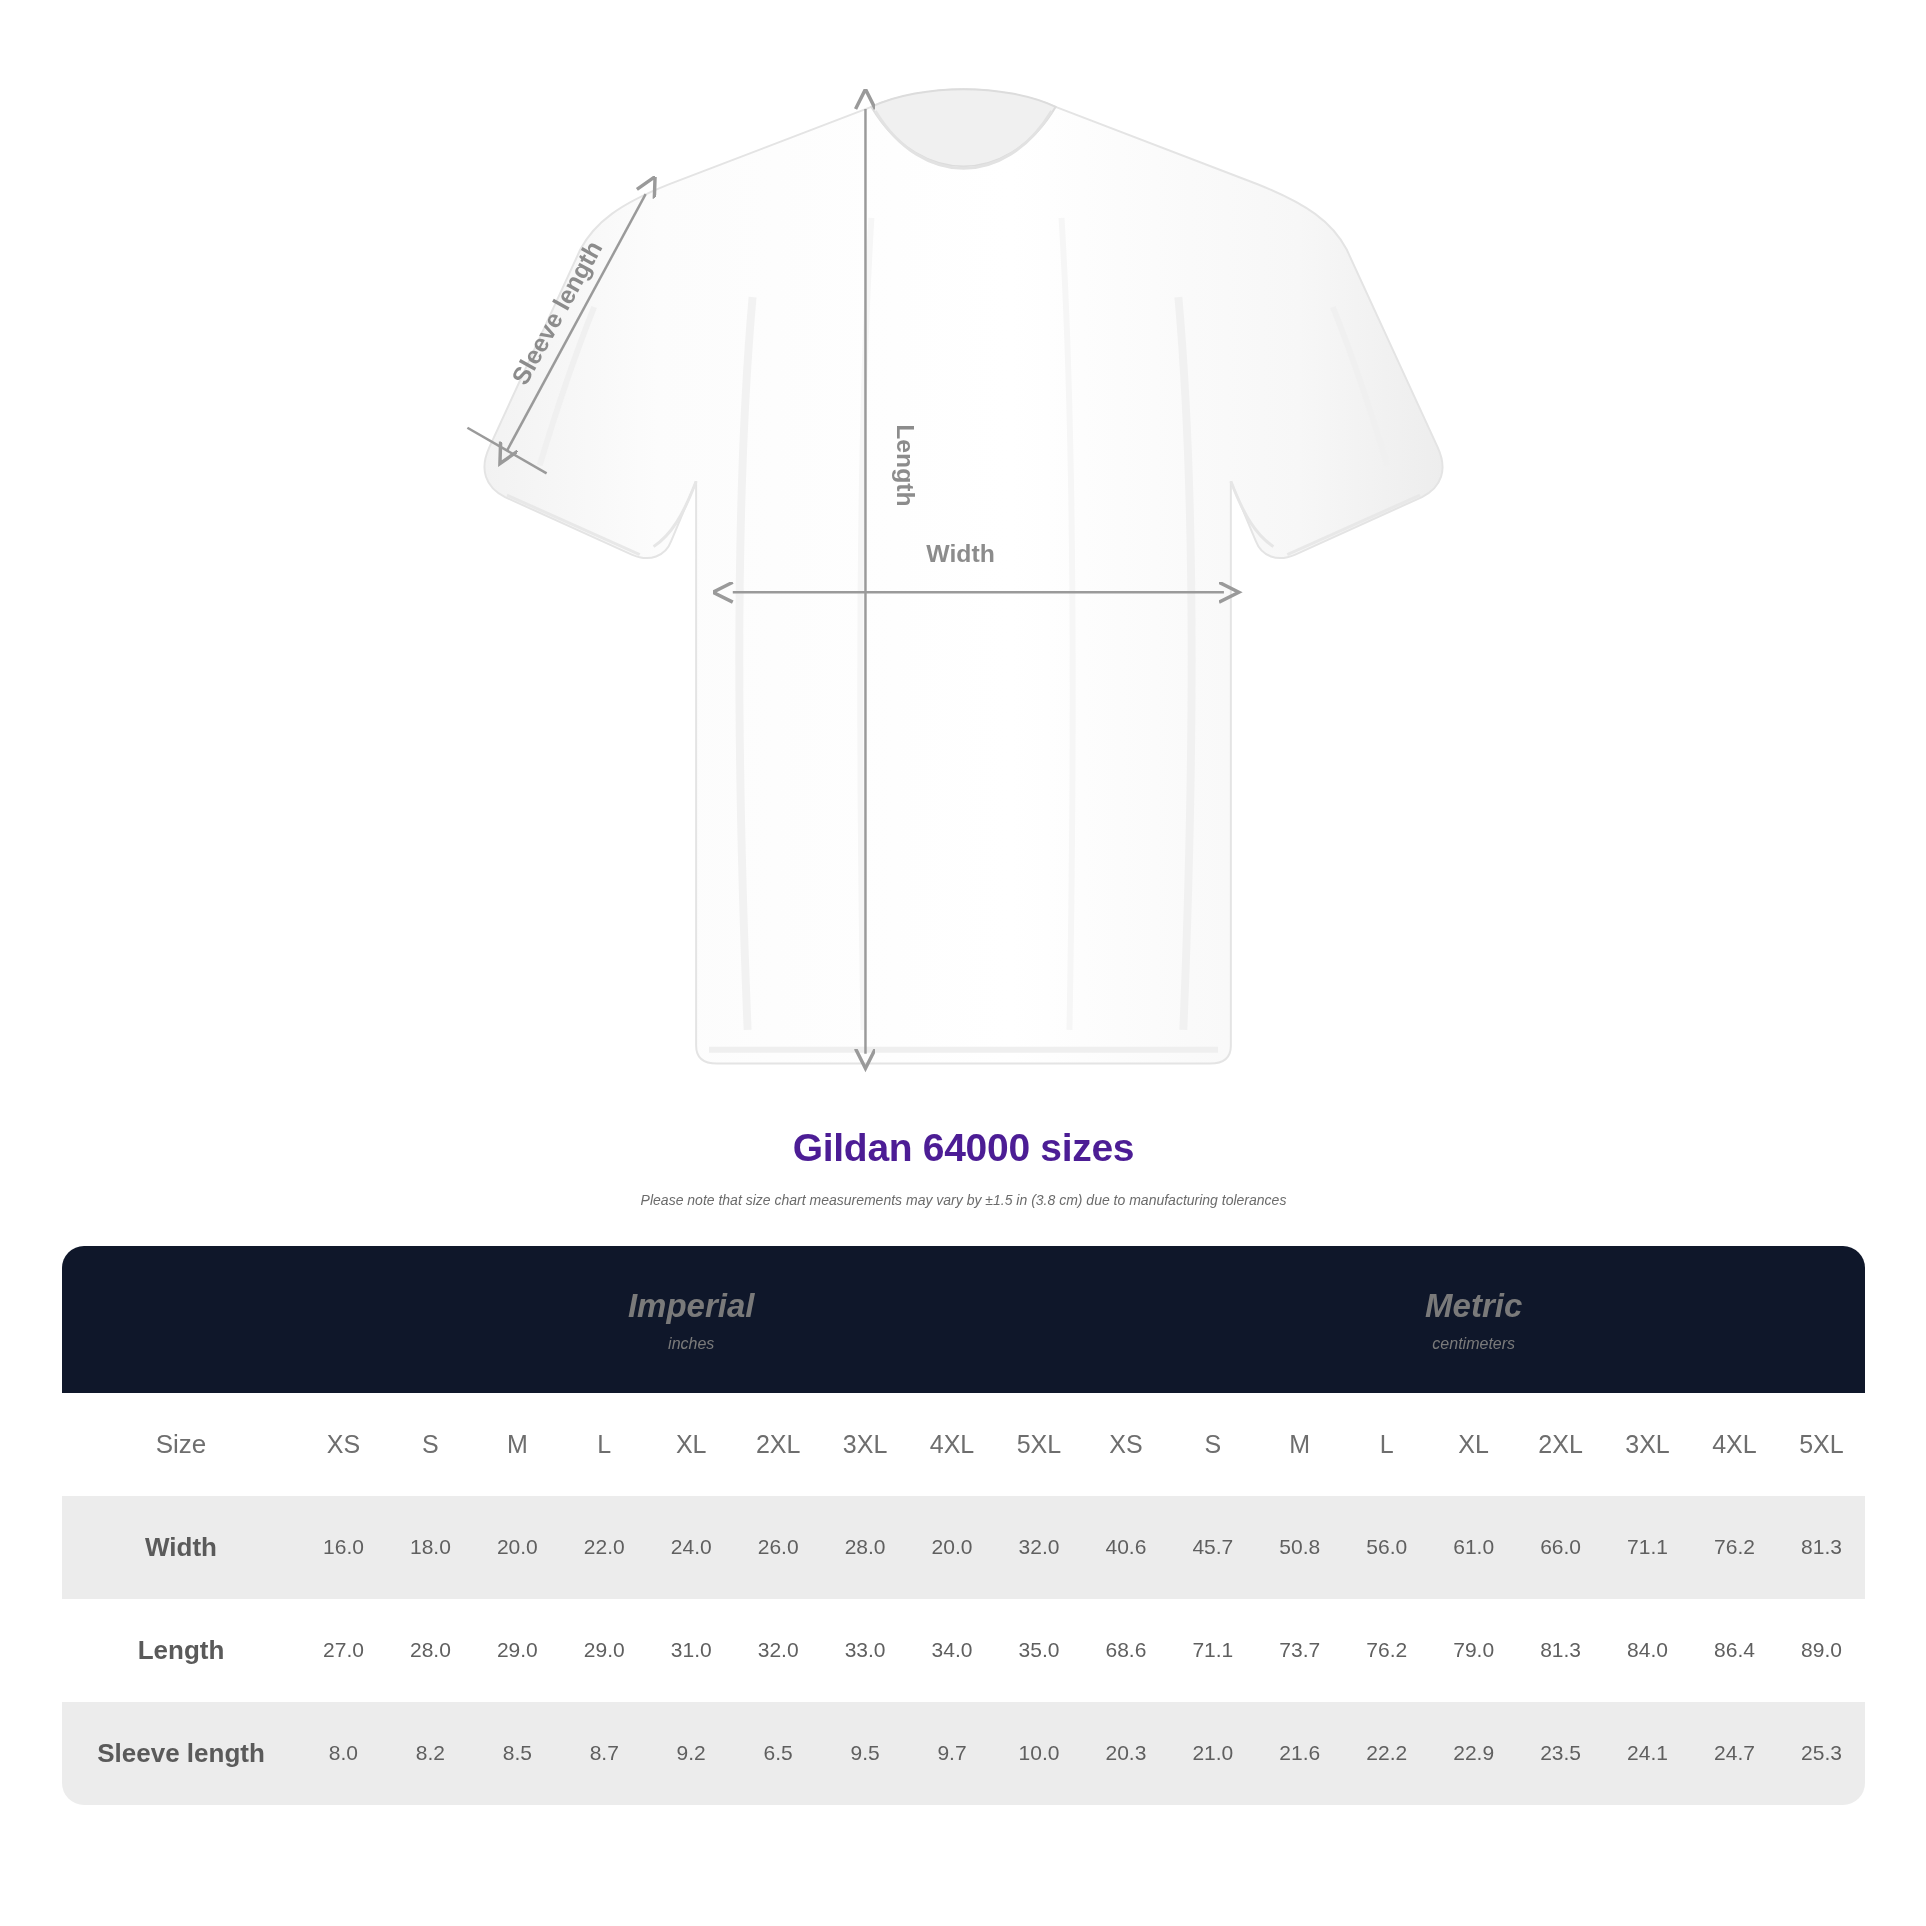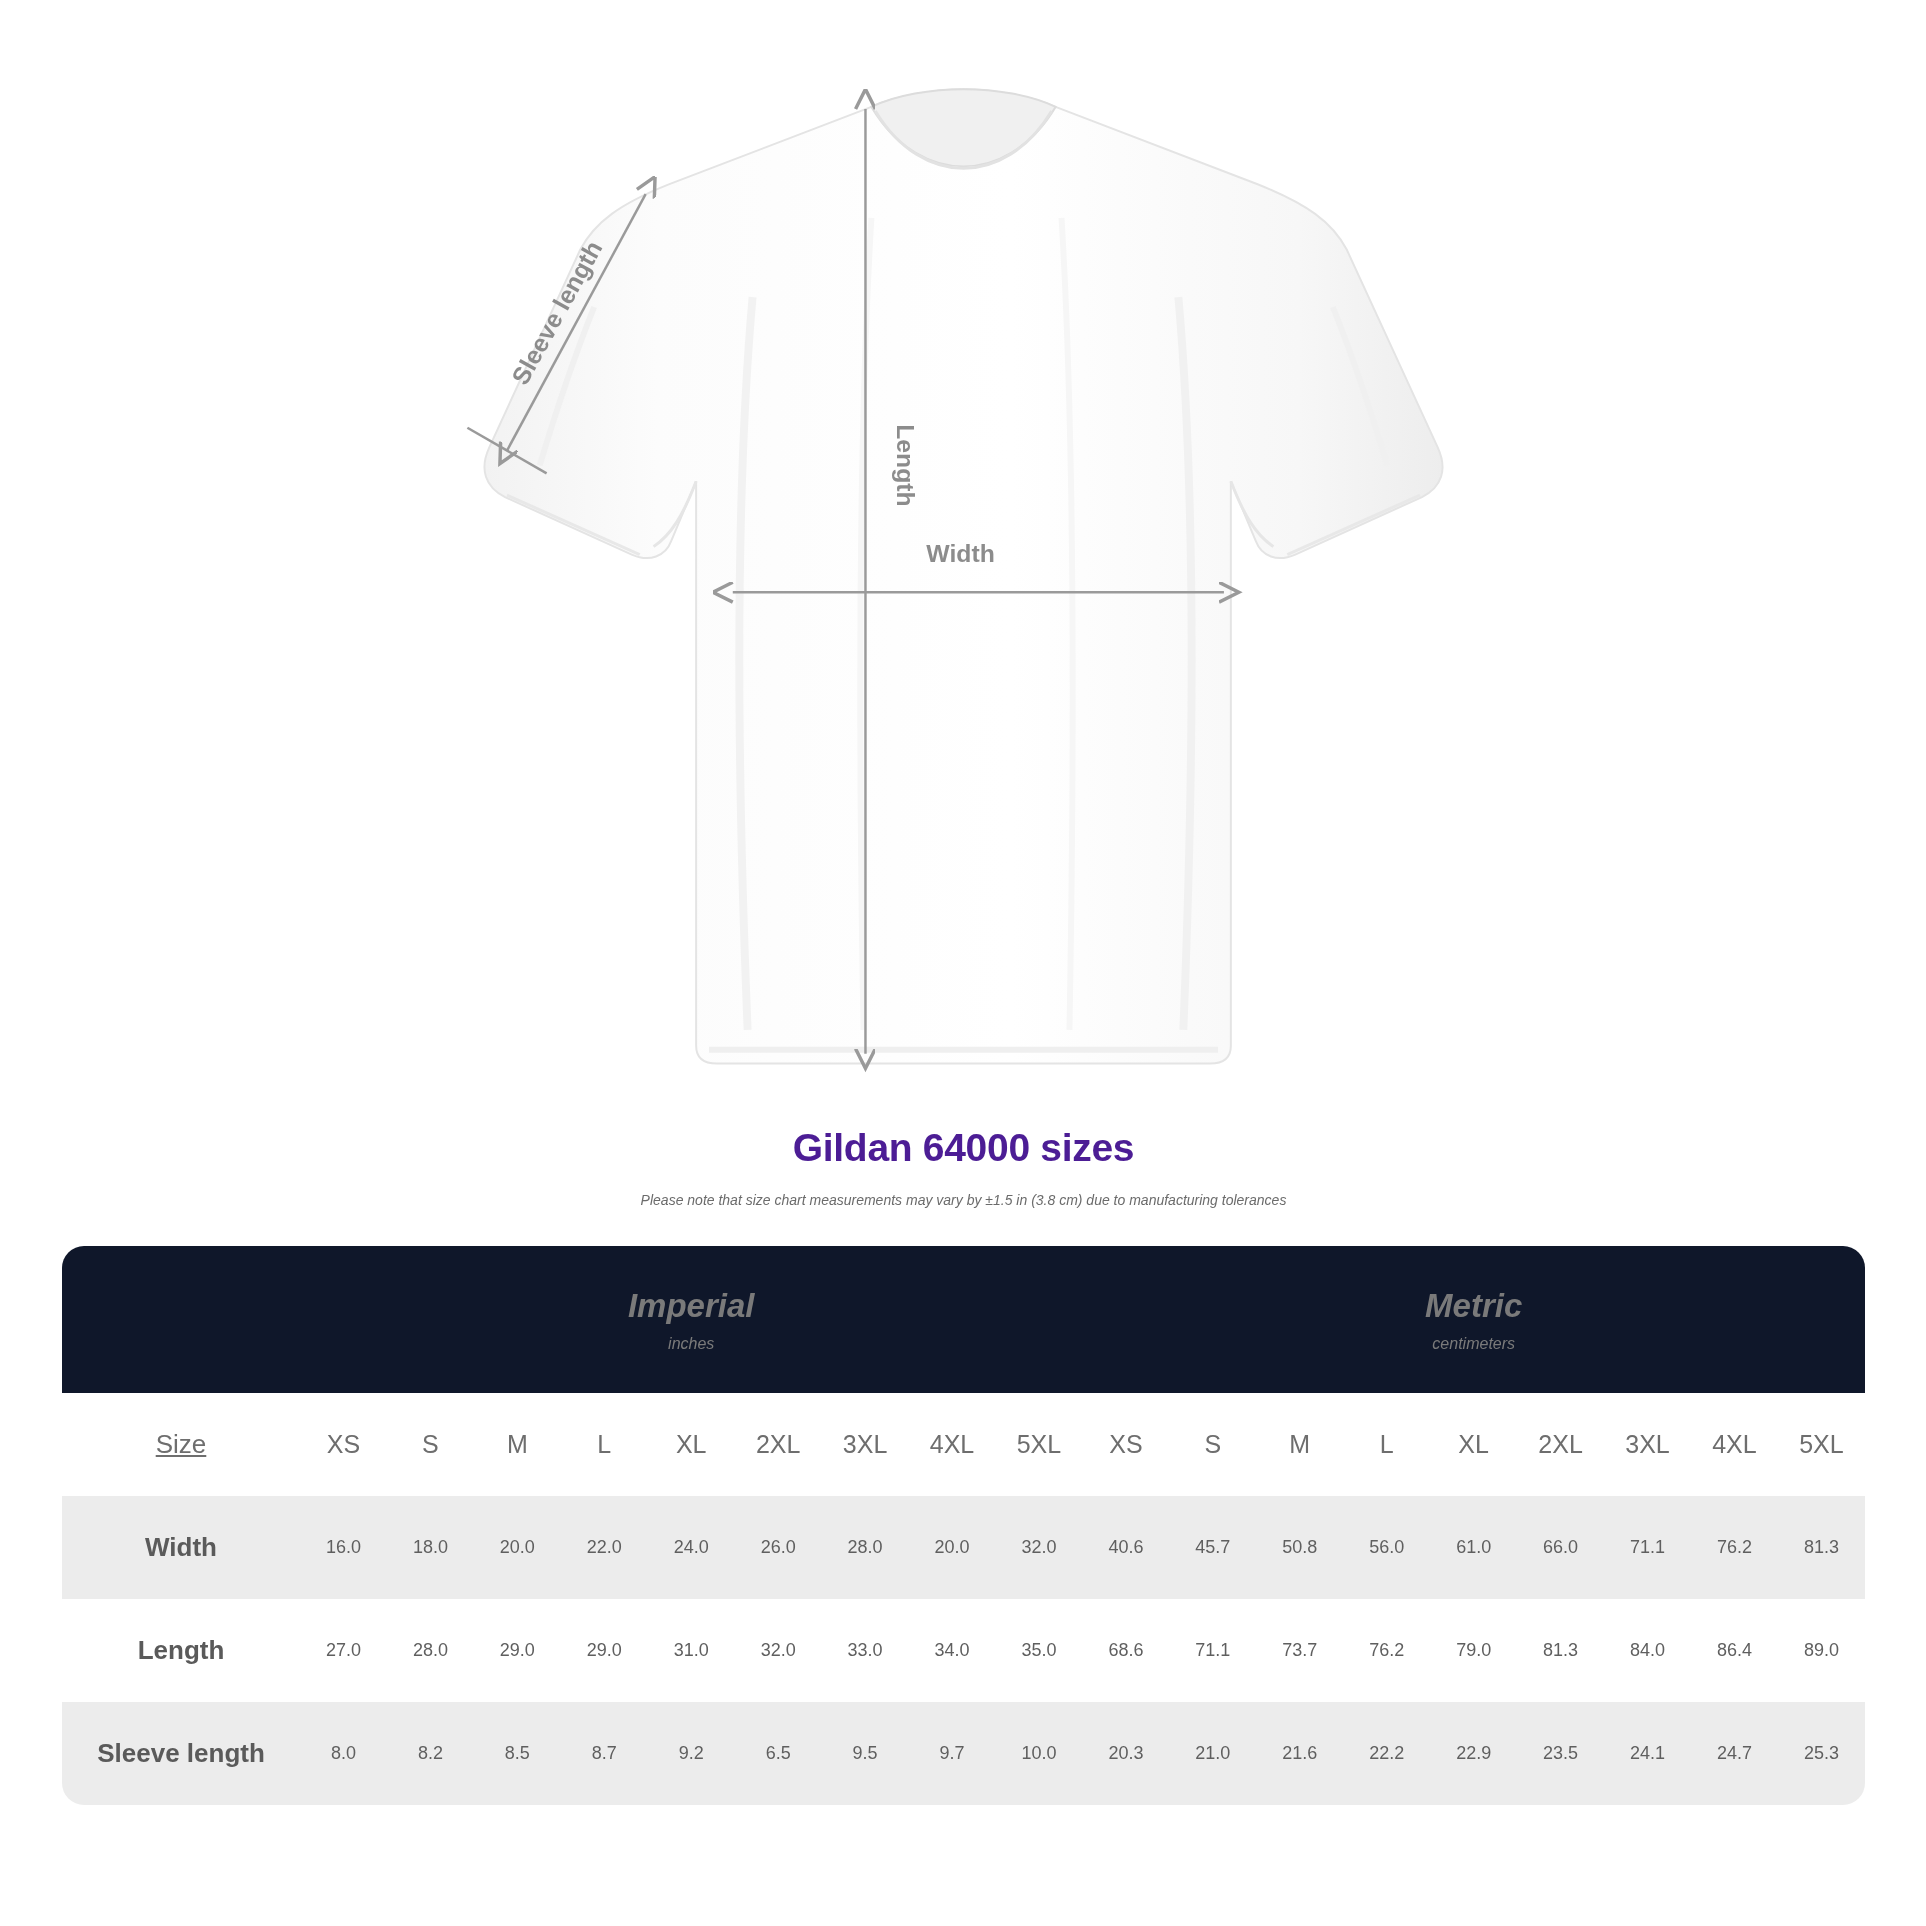--- a/index.html
+++ b/index.html
@@ -83,26 +83,26 @@
   }
 
   
   .head-row td {
     height: 103px;
     font-size: 25px;
     font-weight: bold;
     color: #6e6e6e;
     background: #ffffff;
   }
-  .head-row td.rowlabel { font-size: 26px; text-decoration: underline; }
+  .head-row td.rowlabel { font-size: 26px; }
 
   
   .data-row td {
     height: 103px;
-    font-size: 18px;
+    font-size: 21px;
     color: #5f5f5f;
   }
   .data-row.shade td { background: #ececec; }
   .data-row.plain td { background: #ffffff; }
   .data-row td.rowlabel {
     font-weight: bold;
     color: #5a5a5a;
     font-size: 26px;
   }
   td.rowlabel { width: 238px; }

